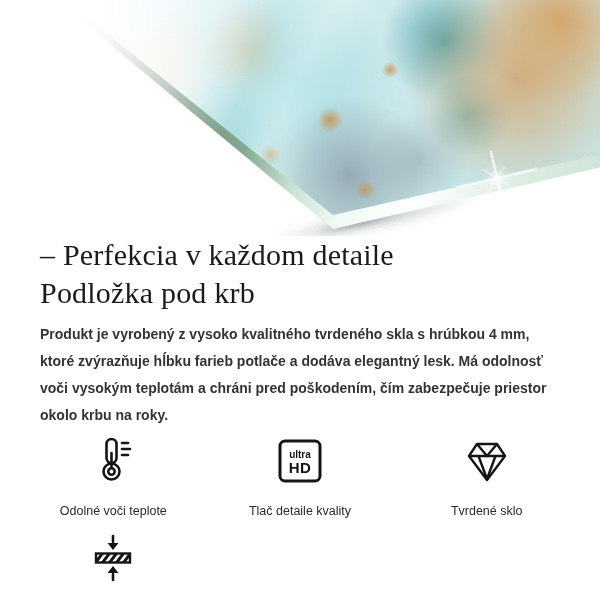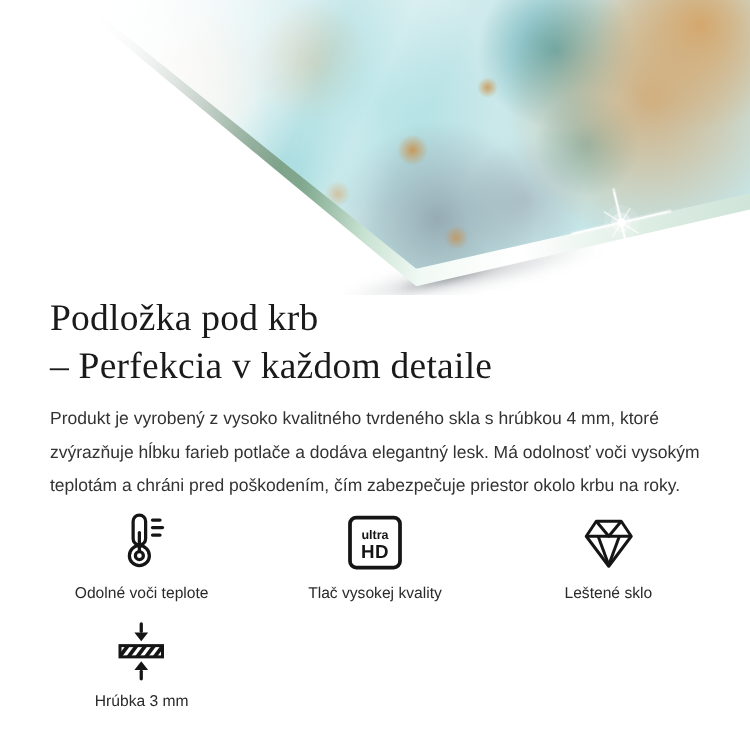--- a/index.html
+++ b/index.html
@@ -56,31 +56,31 @@
   }
   .sparkle { position:absolute; left:452px; top:133px; }
 
   
   .content { padding:0 40px; }
   .title {
     font-family:"Liberation Serif", serif; font-weight:400;
     font-size:30px; line-height:38px; color:#1a1a1a; letter-spacing:.2px;
   }
   .desc {
-    margin-top:9px; font-size:14px; line-height:27px; color:#333; max-width:532px;
+    margin-top:9px; font-size:14px; line-height:27px; color:#333; max-width:532px;font-weight:bold;
   }
 
   
   .features {
     margin:6px 20px 0 20px; display:grid;
     grid-template-columns:repeat(3,1fr); row-gap:14px;
   }
   .feature { display:flex; flex-direction:column; align-items:center; }
   .feature .icon-box { height:52px; display:flex; align-items:center; justify-content:center; }
-  .feature .label { margin-top:7px; font-size:12.5px; color:#2a2a2a; }
+  .feature .label { margin-top:17px; font-size:12.5px; color:#2a2a2a; }
   svg { display:block; }
   .hd-top { font:700 10px "Liberation Sans", sans-serif; }
   .hd-bottom { font:700 15px "Liberation Sans", sans-serif; letter-spacing:.3px; }
 </style>
 </head>
 <body>
 
 <div class="hero">
   <div class="shadow-soft"></div>
   <div class="shadow-corner"></div>
@@ -105,22 +105,22 @@
     <g transform="translate(45,45)" fill="#ffffff">
       <circle r="14" opacity=".12"></circle>
         <circle r="8" opacity=".35"></circle>
         <circle r="3.2" opacity="1"></circle>
     </g>
   </svg>
 </div>
 
 <div class="content">
   <h1 class="title">
+    <div>– Perfekcia v každom detaile</div>
     <div>Podložka pod krb</div>
-    <div>– Perfekcia v každom detaile</div>
   </h1>
   <p class="desc">Produkt je vyrobený z vysoko kvalitného tvrdeného skla s hrúbkou 4 mm, ktoré zvýrazňuje hĺbku farieb potlače a dodáva elegantný lesk. Má odolnosť voči vysokým teplotám a chráni pred poškodením, čím zabezpečuje priestor okolo krbu na roky.</p>
 </div>
 
 <div class="features">
 
   <div class="feature">
     <div class="icon-box">
       <svg width="48" height="50" viewBox="0 0 48 50" fill="none" stroke="#151515" stroke-width="2.6" stroke-linecap="round" stroke-linejoin="round">
         <rect x="17.5" y="3" width="10" height="24" rx="5"></rect>
@@ -136,35 +136,35 @@
   </div>
 
   <div class="feature">
     <div class="icon-box">
       <svg width="46" height="46" viewBox="0 0 46 46">
         <rect x="3" y="3" width="40" height="40" rx="5" fill="none" stroke="#151515" stroke-width="3"></rect>
         <text class="hd-top" x="23" y="20" text-anchor="middle" fill="#151515">ultra</text>
         <text class="hd-bottom" x="23" y="35" text-anchor="middle" fill="#151515">HD</text>
       </svg>
     </div>
-    <div class="label">Tlač vysokej kvality</div>
+    <div class="label">Tlač detaile kvality</div>
   </div>
 
 
   <div class="feature">
     <div class="icon-box">
       <svg width="48" height="46" viewBox="0 0 48 46" fill="none" stroke="#151515" stroke-width="2.4" stroke-linejoin="round">
         <polygon points="6,18 14,6 34,6 42,18 24,42"></polygon>
         <line x1="6" y1="18" x2="42" y2="18"></line>
         <polyline points="14,6 24,18 34,6"></polyline>
         <line x1="15.5" y1="18" x2="24" y2="41"></line>
         <line x1="32.5" y1="18" x2="24" y2="41"></line>
       </svg>
     </div>
-    <div class="label">Leštené sklo</div>
+    <div class="label">Tvrdené sklo</div>
   </div>
 
 
   <div class="feature">
     <div class="icon-box">
       <svg width="48" height="48" viewBox="0 0 48 48">
         <defs>
             <clipPath id="bar">
               <rect x="7" y="19.5" width="34" height="9"></rect>
             </clipPath>

